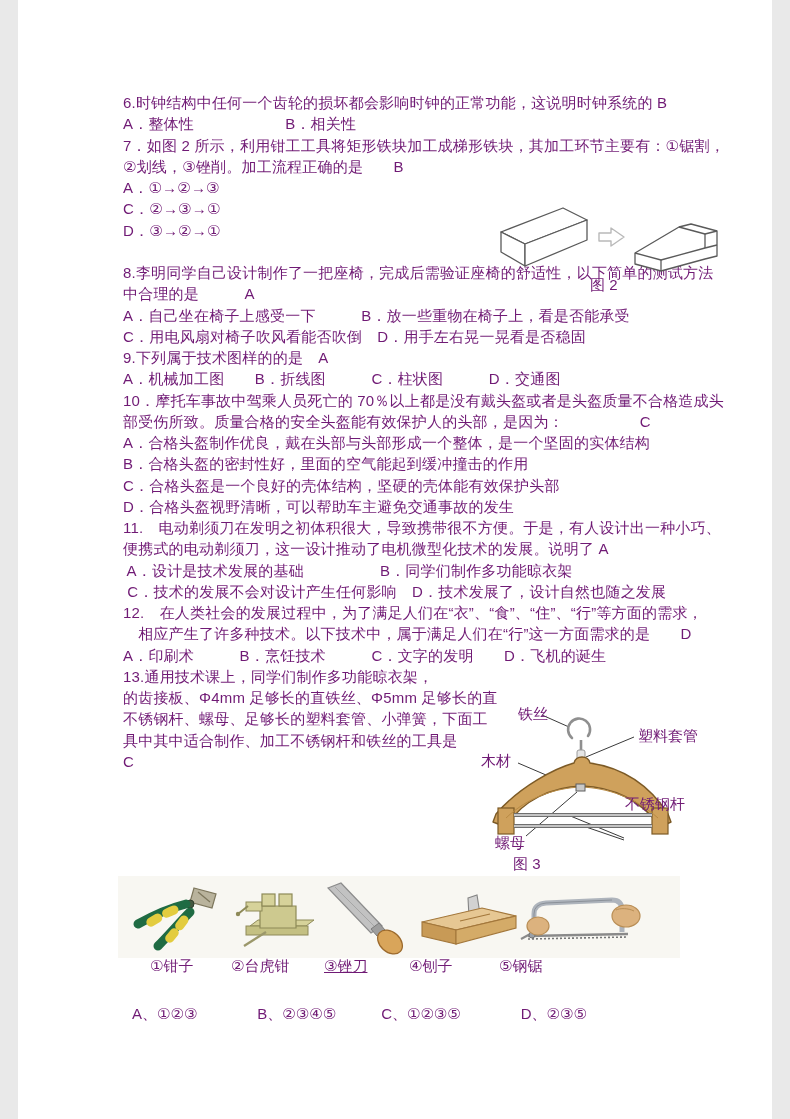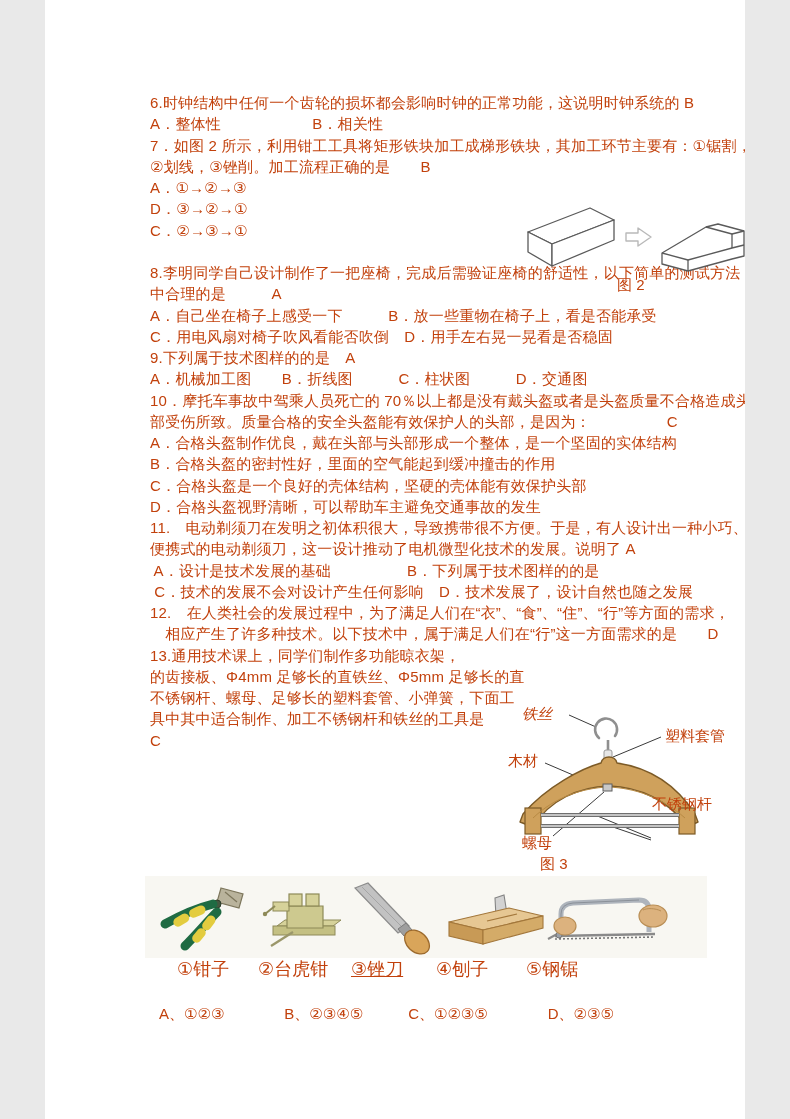--- a/index.html
+++ b/index.html
@@ -1,68 +1,69 @@
 <!DOCTYPE html>
 <html><head>
 <meta charset="utf-8">
 <style>
   html,body{margin:0;padding:0;background:#e9e9e9;}
   .page{
     position:relative;
-    width:700px;height:1119px;
+    width:754px;height:1119px;
     margin:0 auto;
     background:#ffffff;
     font-family:"Liberation Sans","DejaVu Sans",sans-serif;
-    color:#c2410c;
+    color:#701a75;
     overflow:hidden;
   }
   .doc{
     position:absolute;left:105px;top:92px;width:600px;
     font-size:15px;line-height:21.25px;
   }
   .ln{min-height:21.25px;white-space:pre;letter-spacing:0.2px;}
   .abs{position:absolute;font-size:15px;white-space:pre;}
   .cap{font-size:15px;}
   .fig{position:absolute;}
   svg{display:block;}
   .toolbg{position:absolute;left:100px;top:876px;width:562px;height:82px;background:#f8f7f2;}
-  .tool-label{position:absolute;top:957px;font-size:18px;white-space:pre;}
+  .tool-label{position:absolute;top:957px;font-size:15px;white-space:pre;}
 </style>
 </head>
 <body>
 
 <div class="page">
 
   <div class="doc">
     <div class="ln">6.时钟结构中任何一个齿轮的损坏都会影响时钟的正常功能，这说明时钟系统的 B</div>
     <div class="ln">A．整体性　　　　　　B．相关性</div>
     <div class="ln">7．如图 2 所示，利用钳工工具将矩形铁块加工成梯形铁块，其加工环节主要有：①锯割，</div>
     <div class="ln">②划线，③锉削。加工流程正确的是　　B</div>
     <div class="ln">A．①→②→③</div>
+    <div class="ln">C．②→③→①</div>
     <div class="ln">D．③→②→①</div>
-    <div class="ln">C．②→③→①</div>
     <div class="ln"></div>
     <div class="ln">8.李明同学自己设计制作了一把座椅，完成后需验证座椅的舒适性，以下简单的测试方法</div>
     <div class="ln">中合理的是　　　A</div>
     <div class="ln">A．自己坐在椅子上感受一下　　　B．放一些重物在椅子上，看是否能承受</div>
     <div class="ln">C．用电风扇对椅子吹风看能否吹倒　D．用手左右晃一晃看是否稳固</div>
     <div class="ln">9.下列属于技术图样的的是　A</div>
     <div class="ln">A．机械加工图　　B．折线图　　　C．柱状图　　　D．交通图</div>
     <div class="ln">10．摩托车事故中驾乘人员死亡的 70％以上都是没有戴头盔或者是头盔质量不合格造成头</div>
     <div class="ln">部受伤所致。质量合格的安全头盔能有效保护人的头部，是因为：　　　　　C</div>
     <div class="ln">A．合格头盔制作优良，戴在头部与头部形成一个整体，是一个坚固的实体结构</div>
     <div class="ln">B．合格头盔的密封性好，里面的空气能起到缓冲撞击的作用</div>
     <div class="ln">C．合格头盔是一个良好的壳体结构，坚硬的壳体能有效保护头部</div>
     <div class="ln">D．合格头盔视野清晰，可以帮助车主避免交通事故的发生</div>
     <div class="ln">11.　电动剃须刀在发明之初体积很大，导致携带很不方便。于是，有人设计出一种小巧、</div>
     <div class="ln">便携式的电动剃须刀，这一设计推动了电机微型化技术的发展。说明了 A</div>
-    <div class="ln"> A．设计是技术发展的基础　　　　　B．下列属于技术图样的的是</div>
+    <div class="ln"> A．设计是技术发展的基础　　　　　B．同学们制作多功能晾衣架</div>
     <div class="ln"> C．技术的发展不会对设计产生任何影响　D．技术发展了，设计自然也随之发展</div>
     <div class="ln">12.　在人类社会的发展过程中，为了满足人们在“衣”、“食”、“住”、“行”等方面的需求，</div>
     <div class="ln">　相应产生了许多种技术。以下技术中，属于满足人们在“行”这一方面需求的是　　D</div>
+    <div class="ln">A．印刷术　　　B．烹饪技术　　　C．文字的发明　　D．飞机的诞生</div>
     <div class="ln">13.通用技术课上，同学们制作多功能晾衣架，</div>
     <div class="ln">的齿接板、Φ4mm 足够长的直铁丝、Φ5mm 足够长的直</div>
     <div class="ln">不锈钢杆、螺母、足够长的塑料套管、小弹簧，下面工</div>
     <div class="ln">具中其中适合制作、加工不锈钢杆和铁丝的工具是</div>
     <div class="ln">C</div>
   </div>
 
   <div class="fig" style="left:465px;top:198px;">
     <svg width="240" height="92" viewBox="0 0 240 92">
       <g fill="#ffffff" stroke="#5a5a5a" stroke-width="1.3" stroke-linejoin="round">
@@ -106,21 +107,21 @@
       <path d="M38,118 C60,97 88,88 113,87 C140,88 166,97 190,118" fill="none" stroke="#b88a43" stroke-width="1"></path>
 
       <line x1="46" y1="115" x2="184" y2="115" stroke="#6f6f6f" stroke-width="4"></line>
       <line x1="46" y1="115" x2="184" y2="115" stroke="#c4c4c4" stroke-width="2"></line>
       <line x1="46" y1="126" x2="184" y2="126" stroke="#6f6f6f" stroke-width="4"></line>
       <line x1="46" y1="126" x2="184" y2="126" stroke="#c4c4c4" stroke-width="2"></line>
 
       <rect x="108" y="84" width="9" height="7" fill="#c9c9c9" stroke="#5f5f5f" stroke-width="1"></rect>
     </svg>
   </div>
-  <span class="abs" style="left:477px;top:705px;font-style:italic;">铁丝</span>
+  <span class="abs" style="left:500px;top:705px;">铁丝</span>
   <span class="abs" style="left:620px;top:727px;">塑料套管</span>
   <span class="abs" style="left:463px;top:752px;">木材</span>
   <span class="abs" style="left:477px;top:834px;">螺母</span>
   <span class="abs" style="left:607px;top:795px;">不锈钢杆</span>
   <span class="abs cap" style="left:495px;top:855px;">图 3</span>
 
   <div class="toolbg"></div>
 
   <div class="fig" style="left:106px;top:882px;">
     <svg width="112" height="74" viewBox="0 0 112 74">

